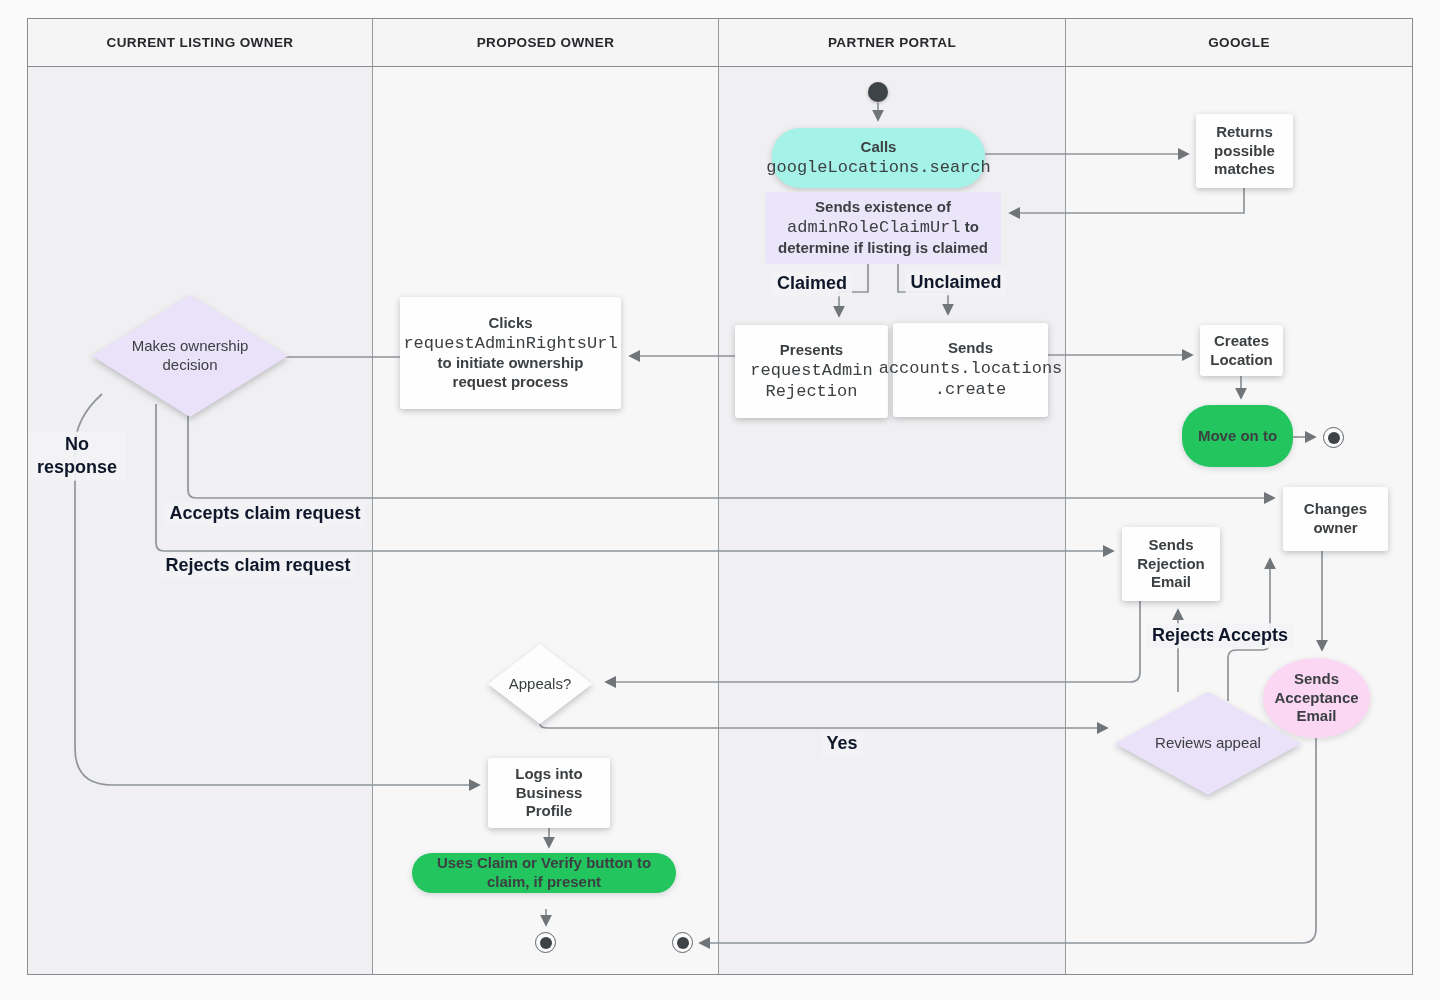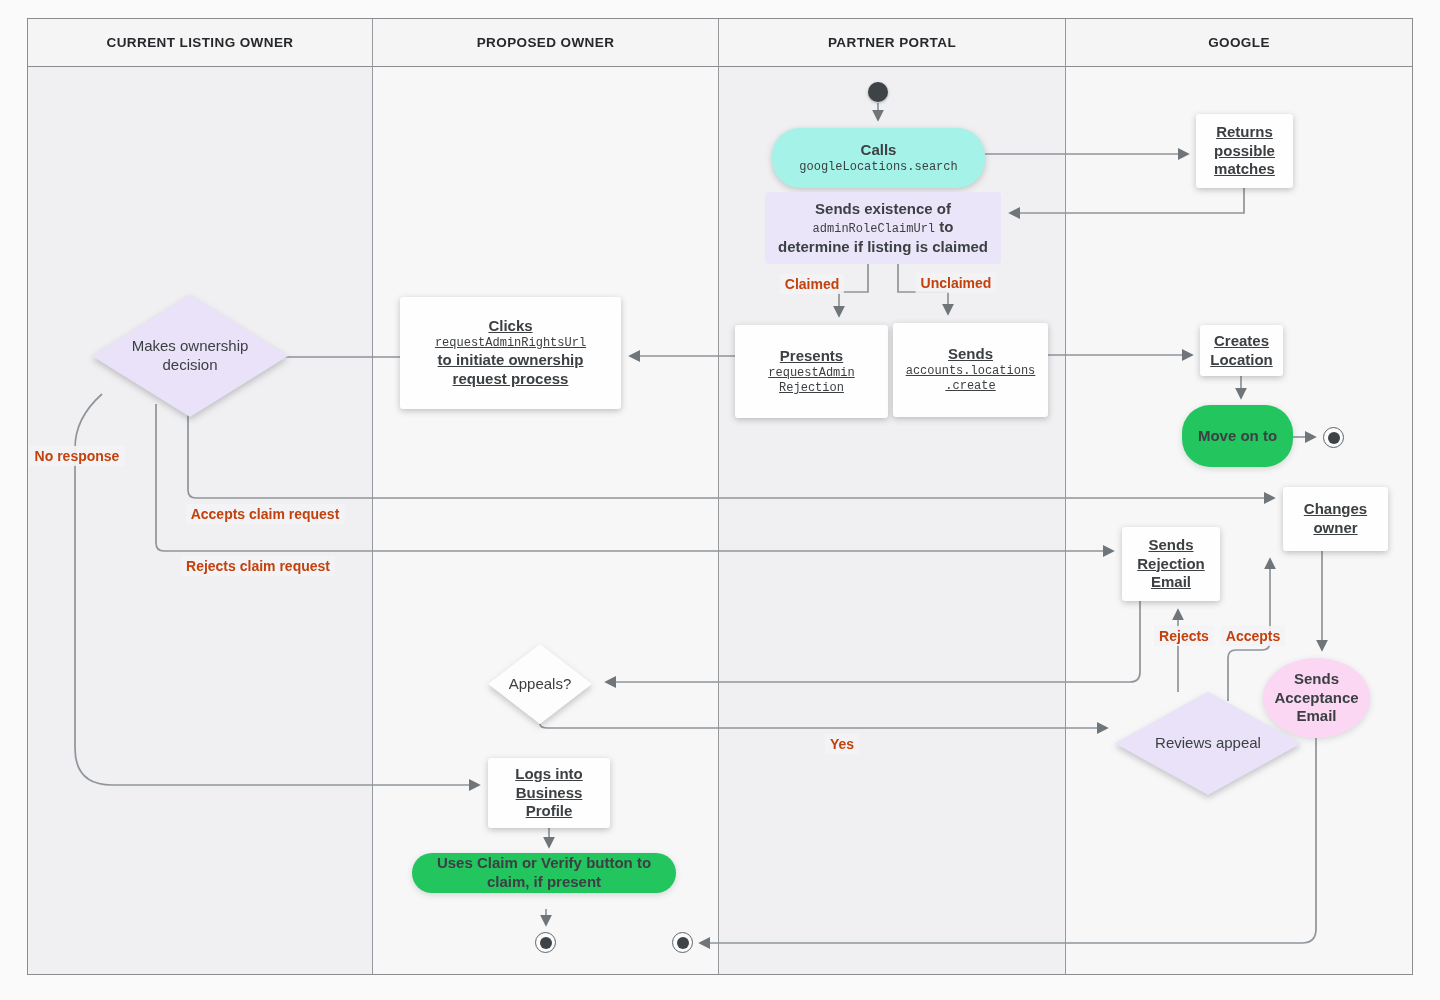--- a/index.html
+++ b/index.html
@@ -36,48 +36,48 @@
   #wires{position:absolute;left:0;top:0;z-index:1;pointer-events:none;}
   .wire{stroke:#8f959b;stroke-width:1.7;fill:none;}
 
   
   .node{
     position:absolute;z-index:2;
     display:flex;flex-direction:column;align-items:center;justify-content:center;
     text-align:center;font-weight:bold;font-size:15px;line-height:1.26;color:#3c4043;
     box-sizing:border-box;
   }
-  .box{background:#fefefe;border-radius:3px;box-shadow:0 2px 6px rgba(60,64,67,.30);text-decoration:underline;}
+  .box{background:#fefefe;border-radius:3px;box-shadow:0 2px 6px rgba(60,64,67,.30);}
   .pill{border-radius:28px;box-shadow:0 2px 6px rgba(60,64,67,.26);}
   .teal{background:#a4f2e8;}
   .pinkpill{background:#22c55e;box-shadow:0 2px 6px rgba(60,64,67,.18);}
   .flat-lav{background:#ebe5f9;border-radius:4px;box-shadow:none;}
   .ellipse{background:#fbd7f4;border-radius:50%;box-shadow:0 2px 6px rgba(60,64,67,.16);}
-  .mono{font-family:"Liberation Mono","DejaVu Sans Mono",monospace;font-weight:normal;font-size:12px;}
+  .mono{font-family:"Liberation Mono","DejaVu Sans Mono",monospace;font-weight:normal;font-size:17px;}
   .dwrap{position:absolute;z-index:2;filter:drop-shadow(0 3px 3px rgba(60,64,67,.28));}
   .diamond{
     width:100%;height:100%;
     clip-path:polygon(50% 0,100% 50%,50% 100%,0 50%);
     display:flex;align-items:center;justify-content:center;
     text-align:center;font-weight:normal;font-size:15px;line-height:1.26;color:#3c4043;
   }
   .lav{background:#e9e2f8;}
   .whitebg{background:#fdfdfd;}
 
   .startdot{background:#3e4347;border-radius:50%;box-shadow:0 1px 3px rgba(60,64,67,.4);}
   .endnode{
     position:absolute;z-index:2;width:21px;height:21px;border-radius:50%;
     border:1.6px solid #5f6469;background:#fbfbfc;box-sizing:border-box;
     display:flex;align-items:center;justify-content:center;
   }
   .endnode .dot{width:12px;height:12px;border-radius:50%;background:#3e4347;}
 
   .elabel{
     position:absolute;z-index:3;transform:translate(-50%,-50%);
-    font-weight:bold;font-size:14px;color:#c2410c;
+    font-weight:bold;font-size:18px;color:#0f172a;
     background:rgba(243,243,245,.92);padding:1px 5px;white-space:nowrap;
     text-align:center;line-height:1.3;
   }
   .wrap2{white-space:normal;width:86px;}
 </style>
 </head>
 <body>
 
 <div id="stage">
 

